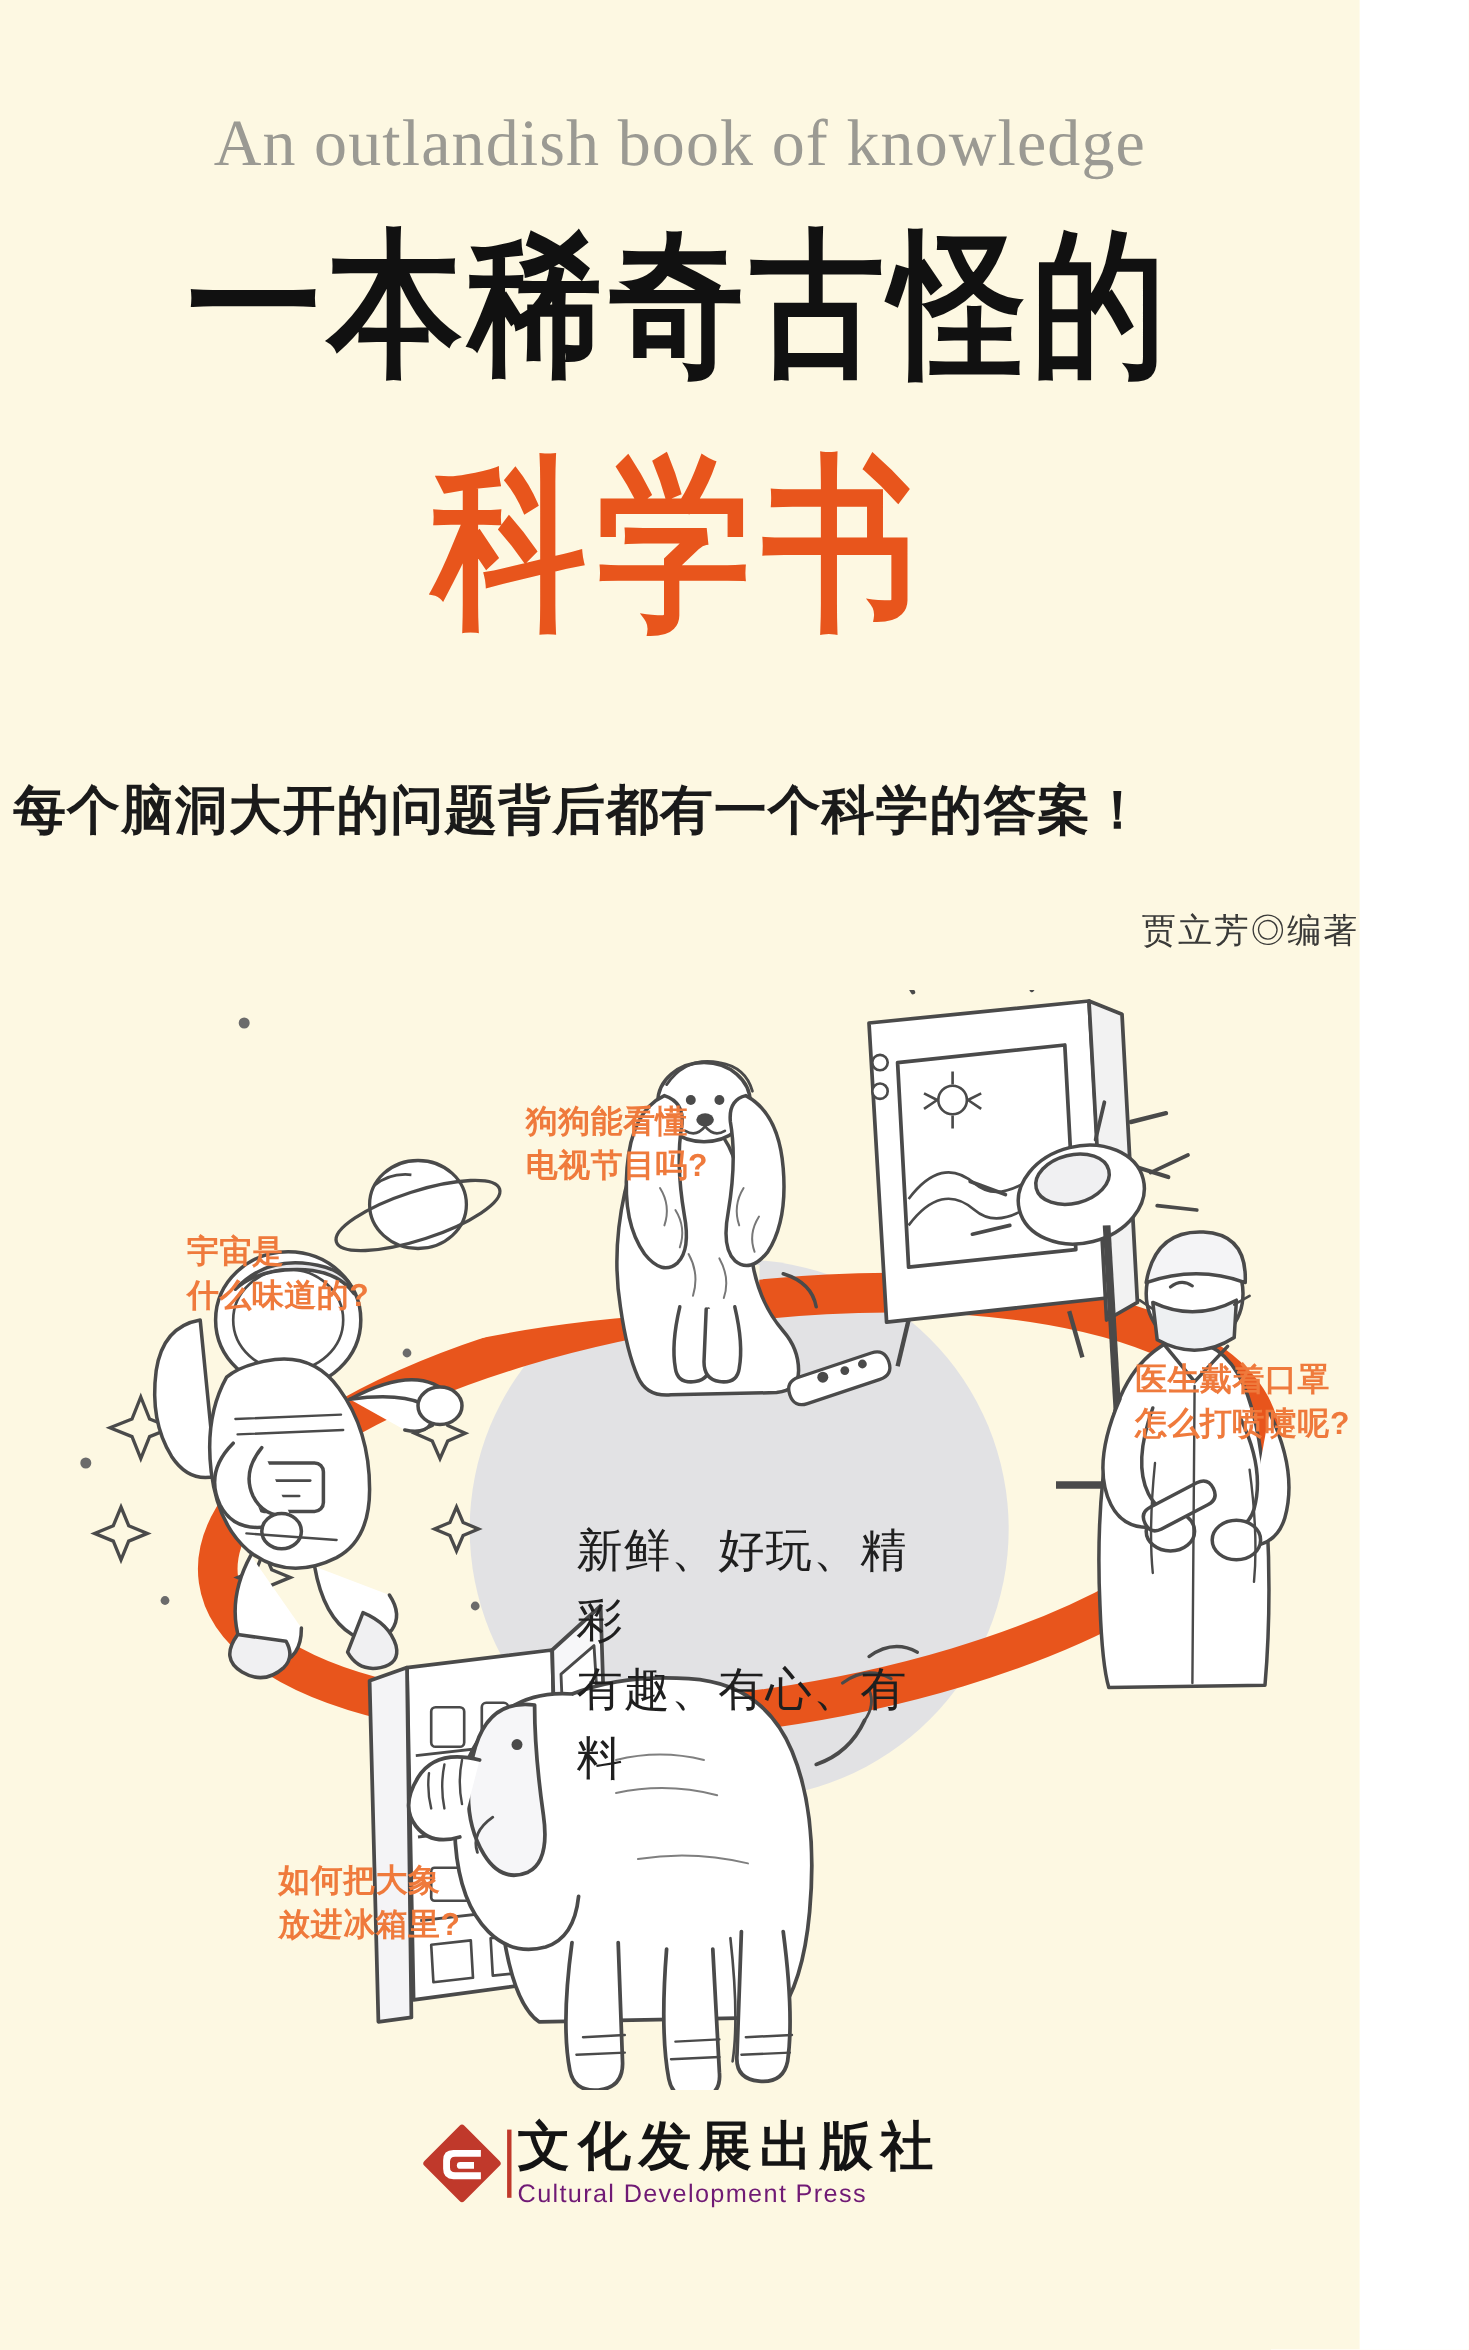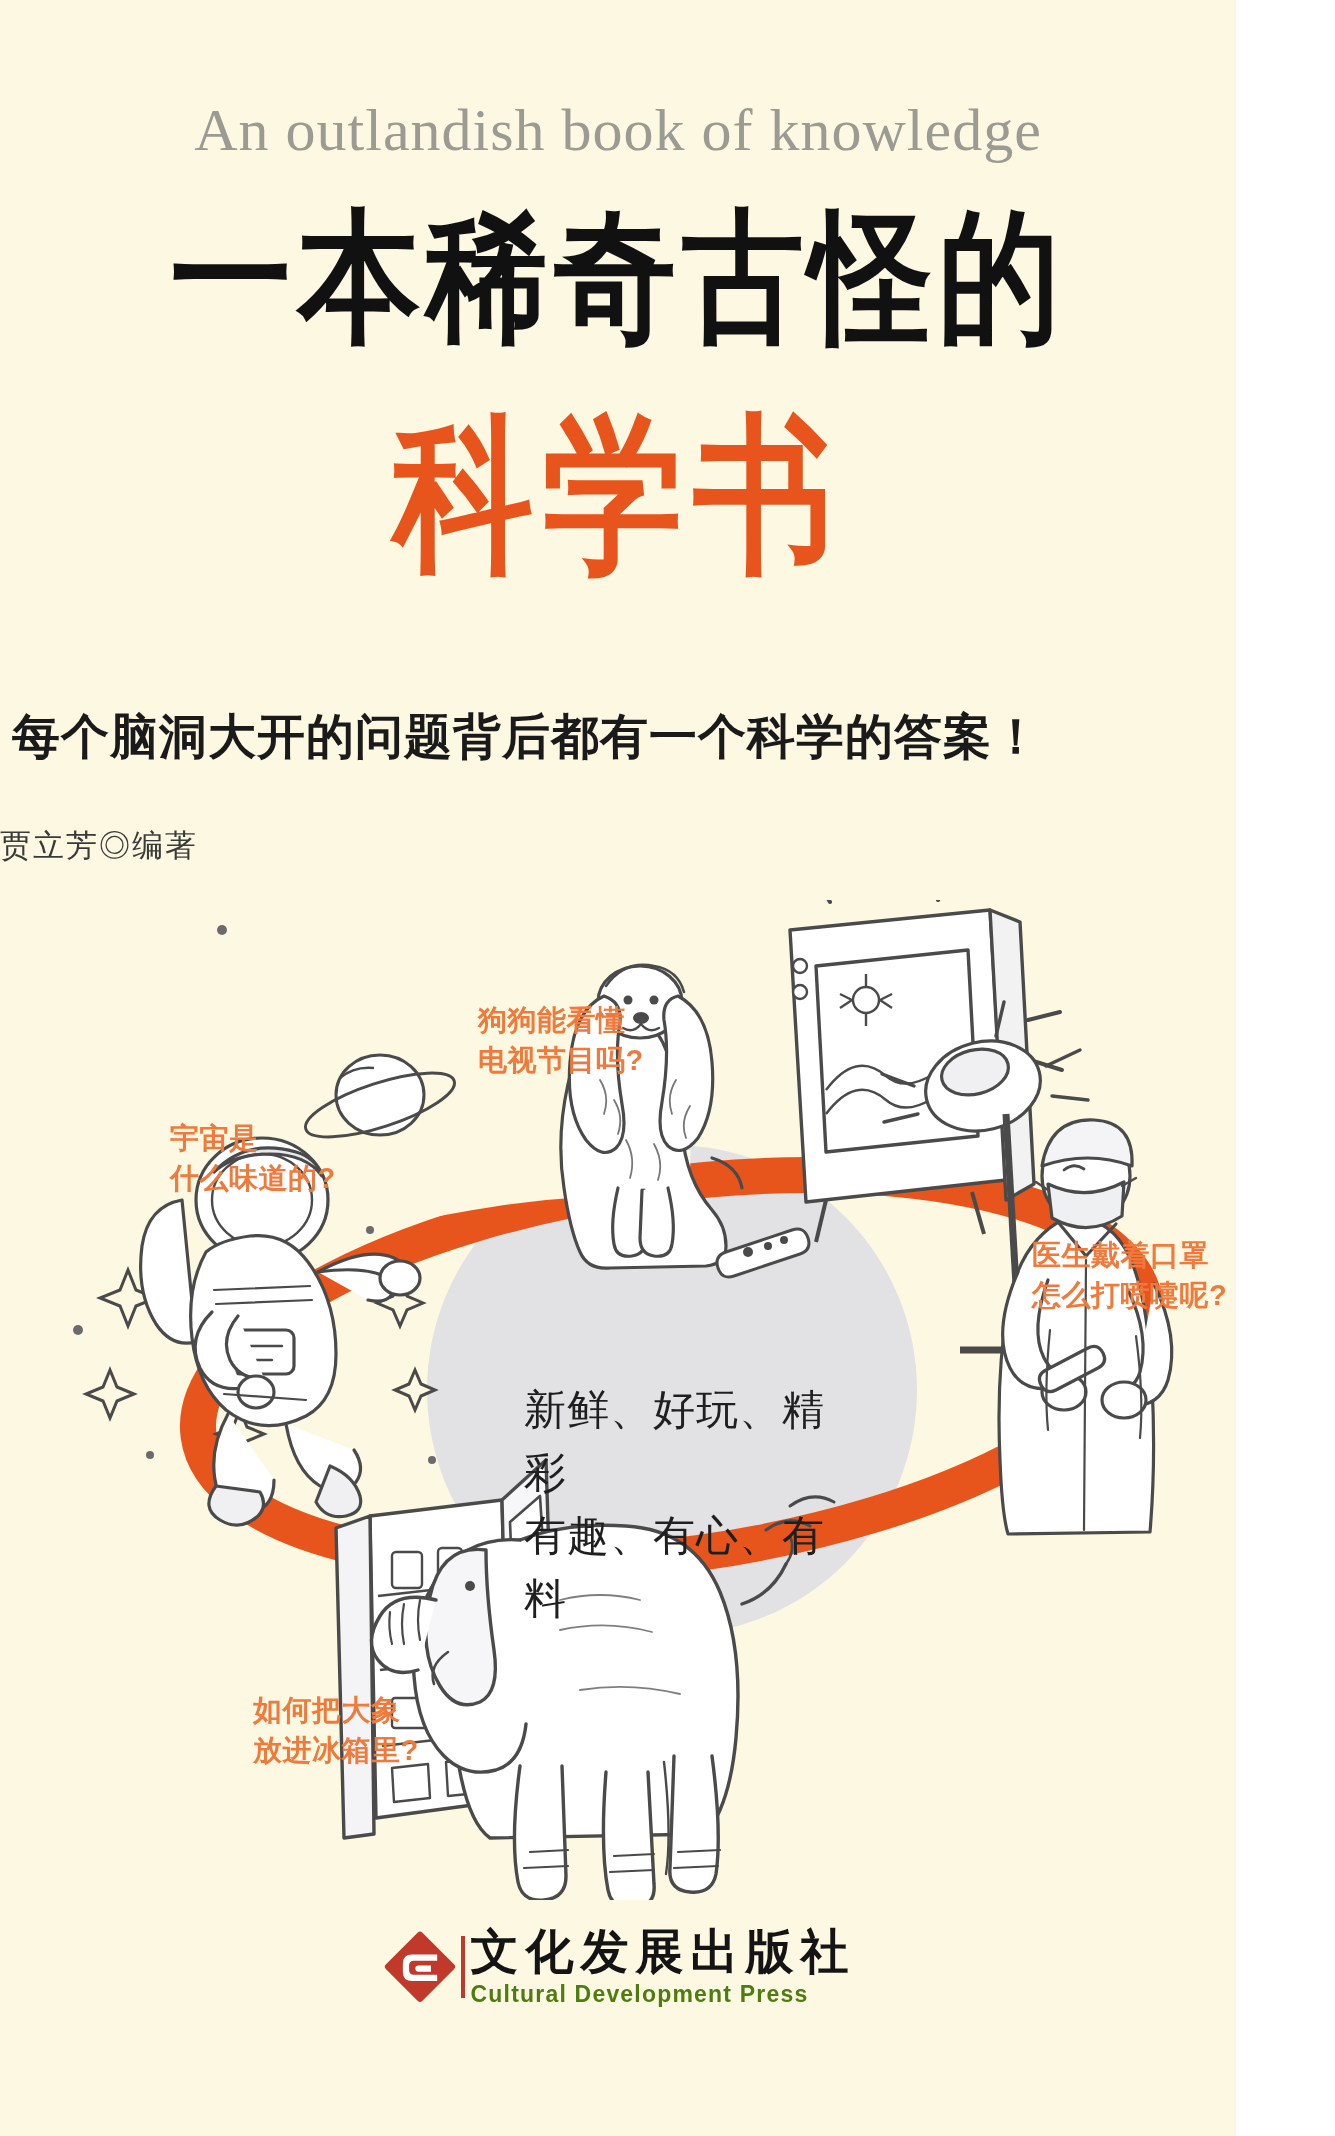--- a/index.html
+++ b/index.html
@@ -63,21 +63,21 @@
     font-weight:bold;
     font-size:48px;
     letter-spacing:1px;
     color:#1a1a1a;
     white-space:nowrap;
   }
   .author {
     position:absolute;
     left:0; right:0;
     top:825px;
-    text-align:left;
+    text-align:right;
     font-family:"Liberation Serif", serif;
     font-size:31px;
     letter-spacing:2px;
     color:#3a3a38;
   }
 
   
   #illustration {
     position:absolute;
     left:0; top:900px;
@@ -132,24 +132,24 @@
   .pub-cn {
     font-family:"Liberation Serif", serif;
     font-weight:bold;
     font-size:48px;
     letter-spacing:7px;
     color:#141414;
     line-height:1.08;
   }
   .pub-en {
     font-family:"Liberation Sans", sans-serif;
-    font-weight:bold;
+    font-weight:normal;
     font-size:23px;
     letter-spacing:1.2px;
-    color:#4d7c0f;
+    color:#701a75;
     margin-top:3px;
   }
 </style>
 </head>
 <body>
 
 <div id="cover">
 
   <div class="eng-title">An outlandish book of knowledge</div>
 

